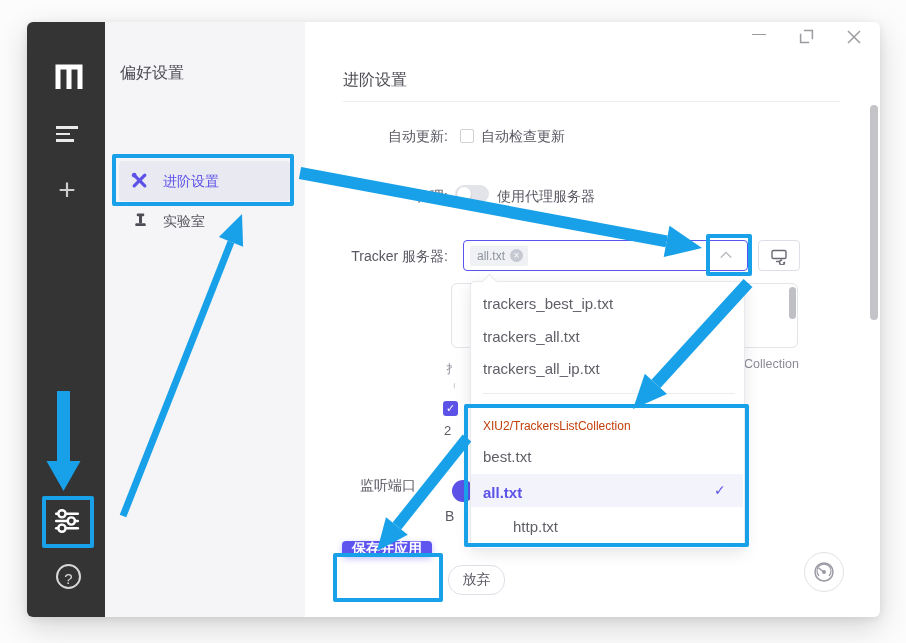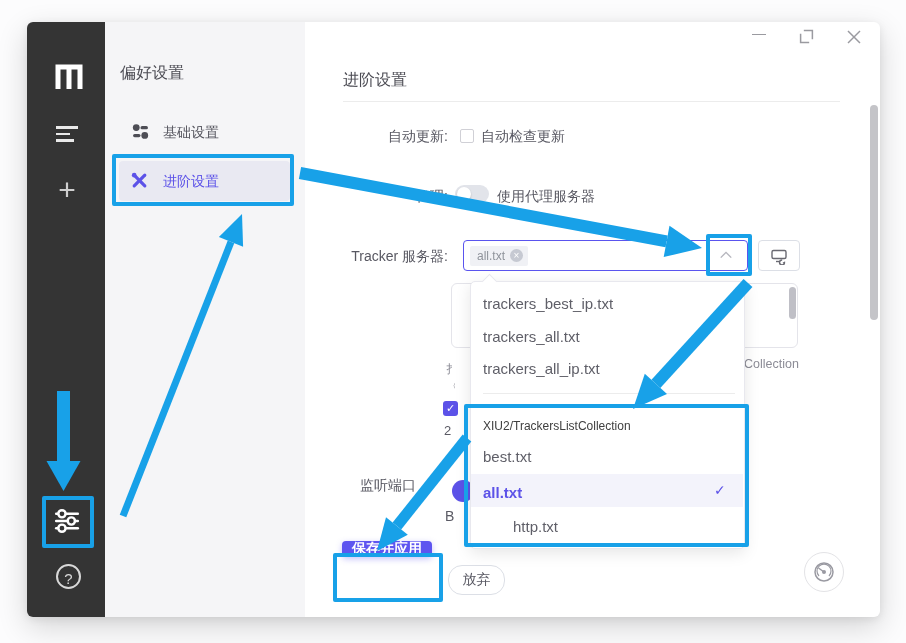--- a/index.html
+++ b/index.html
@@ -7,21 +7,21 @@
   .abs{position:absolute;}
   
   .window{left:27px;top:22px;width:853px;height:595px;background:#ffffff;border-radius:6px;
           box-shadow:0 10px 30px rgba(0,0,0,.16),0 2px 8px rgba(0,0,0,.08);}
   .sidebar{left:27px;top:22px;width:78px;height:595px;background:#343434;border-radius:6px 0 0 6px;}
   .panel{left:105px;top:22px;width:200px;height:595px;background:#f5f5f7;}
   
   .t16{font-size:16px;color:#4c4c54;}
   .t14{font-size:14px;color:#585862;}
   .t14r{font-size:14px;color:#585862;text-align:right;}
-  .t12g{font-size:12px;color:#404040;}
+  .t12g{font-size:12px;color:#c2410c;}
   .navtxt{font-size:14px;color:#55555e;}
   .navsel{font-size:14px;color:#5c52e8;}
   
   .navbg{background:#e9e9f2;border-radius:4px;}
   
   .checkbox{width:14px;height:14px;border:1px solid #d0d0d6;border-radius:2px;background:#fff;box-sizing:border-box;}
   .toggle{width:34px;height:18px;border-radius:9px;background:#e2e4ea;}
   .knob{position:absolute;left:2px;top:2px;width:14px;height:14px;border-radius:50%;background:#fff;box-shadow:0 1px 2px rgba(0,0,0,.2);}
   .select{width:285px;height:31px;border:1.5px solid #5a54ee;border-radius:4px;background:#fff;box-sizing:border-box;}
   .tag{display:flex;align-items:center;gap:5px;height:20px;padding:0 5px 0 7px;background:#f0f1f5;border-radius:2px;font-size:12px;color:#8f939b;}
@@ -73,43 +73,42 @@
         <circle cx="12" cy="9" r="2.5" fill="#343434"></circle>
       <line x1="1.5" y1="14" x2="16.5" y2="14"></line>
         <circle cx="5.5" cy="14" r="2.5" fill="#343434"></circle>
     </g>
   </svg>
 
   <div class="abs" style="left:56px;top:564px;width:25px;height:25px;border:2px solid #d8d8d8;border-radius:50%;color:#d8d8d8;font-size:15px;line-height:25px;text-align:center;box-sizing:border-box;z-index:2">?</div>
 
   <div class="abs t16" style="left:120px;top:63px;z-index:2">偏好设置</div>
 
-  <div class="abs" style="left:119px;top:118px;width:171px;height:34px;z-index:2">
-    <svg class="abs" style="left:13px;top:5px" width="17" height="17" viewBox="0 0 16 16">
-      <g fill="#4d4d55">
-        <circle cx="4" cy="4.3" r="3.2"></circle>
-          <rect x="8" y="2.9" width="7" height="3" rx="1.5"></rect>
-        <circle cx="12" cy="11.7" r="3.2"></circle>
-          <rect x="1" y="10.3" width="7" height="3" rx="1.5"></rect>
-      </g>
-    </svg>
-    <span class="abs navtxt" style="left:44px;top:6px">基础设置</span>
-  </div>
 
   <div class="abs navbg" style="left:119px;top:161px;width:171px;height:40px;z-index:2">
     <svg class="abs" style="left:12px;top:11px" width="17" height="17" viewBox="0 0 16 16">
       <g stroke="#5c52e8" stroke-width="3" stroke-linecap="round">
         <line x1="3" y1="3" x2="13" y2="13"></line>
           <line x1="13" y1="3" x2="3" y2="13"></line>
       </g>
       <circle cx="3" cy="3" r="2.2" fill="#5c52e8"></circle>
     </svg>
     <span class="abs navsel" style="left:44px;top:12px">进阶设置</span>
   </div>
 
+  <div class="abs" style="left:119px;top:205px;width:171px;height:34px;z-index:2">
+    <svg class="abs" style="left:14px;top:7px" width="15" height="16" viewBox="0 0 16 16">
+      <g fill="#4d4d55">
+        <rect x="4" y="1" width="8" height="3" rx="1"></rect>
+        <rect x="6.4" y="3.5" width="3.2" height="8"></rect>
+        <rect x="2.5" y="11.5" width="11" height="3" rx="1"></rect>
+      </g>
+    </svg>
+    <span class="abs navtxt" style="left:44px;top:8px">实验室</span>
+  </div>
 
   <div class="abs wbtn" style="left:750px;top:25px;width:18px;height:18px;font-size:14px;text-align:center;z-index:2">—</div>
   <svg class="abs" style="left:799px;top:29px;z-index:2" width="15" height="15" viewBox="0 0 14 14">
     <g fill="none" stroke="#9a9aa0" stroke-width="1.4">
       <path d="M4.5 1.5 H12.5 V9.5"></path>
         <path d="M9.5 12.5 H1.5 V4.5"></path>
     </g>
   </svg>
   <svg class="abs" style="left:846px;top:29px;z-index:2" width="16" height="16" viewBox="0 0 16 16">
     <g stroke="#9a9aa0" stroke-width="1.5">

